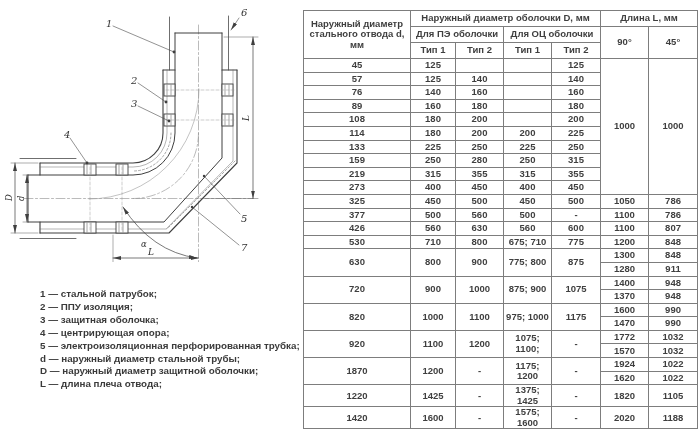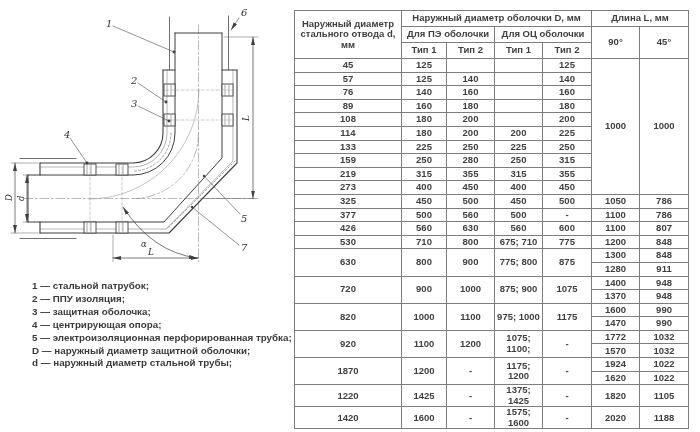--- a/index.html
+++ b/index.html
@@ -3,27 +3,27 @@
 <meta charset="utf-8">
 <style>
   html,body{margin:0;padding:0;}
   body{
     width:700px;height:432px;overflow:hidden;background:#ffffff;
     font-family:"Liberation Sans",sans-serif;position:relative;
   }
   
   .drawing{position:absolute;left:0;top:0;width:302px;height:262px;}
   
-  .legend{position:absolute;left:24px;top:272px;margin:8px;padding:0;list-style:none;}
+  .legend{position:absolute;left:24px;top:272px;margin:16px;padding:0;list-style:none;}
   .legend li{
     font-size:9.8px;line-height:12.9px;font-weight:bold;color:#3a3a3a;
     white-space:nowrap;
   }
   
-  .tblwrap{position:absolute;left:294px;top:10px;}
+  .tblwrap{position:absolute;left:303px;top:10px;}
   table.t{border-collapse:collapse;table-layout:fixed;width:394px;font-weight:bold;color:#3f3f3f;}
   table.t th,table.t td{
     border:1px solid #7d7d7d;text-align:center;vertical-align:middle;
     font-size:9.5px;line-height:10.5px;padding:0 1px;white-space:pre-line;
     font-family:"Liberation Sans",sans-serif;
   }
   table.t thead th{height:15px;font-weight:bold;background:#ffffff;}
   table.t tbody td{height:12.6px;background:#ffffff;}
 </style>
 </head>
@@ -156,22 +156,23 @@
     <text x="241" y="251">7</text>
   </g>
 </svg>
 
 <ul class="legend">
   <li>1 — стальной патрубок;</li>
   <li>2 — ППУ изоляция;</li>
   <li>3 — защитная оболочка;</li>
   <li>4 — центрирующая опора;</li>
   <li>5 — электроизоляционная перфорированная трубка;</li>
+  <li>d — наружный диаметр стальной трубы;</li>
   <li>D — наружный диаметр защитной оболочки;</li>
-  <li>d — наружный диаметр стальной трубы;</li>
+  <li>L — длина плеча отвода;</li>
 </ul>
 
 <div class="tblwrap">
 <table class="t">
   <colgroup>
     <col style="width:107px">
         <col style="width:45px">
         <col style="width:48px">
     <col style="width:48px">
         <col style="width:49px">

